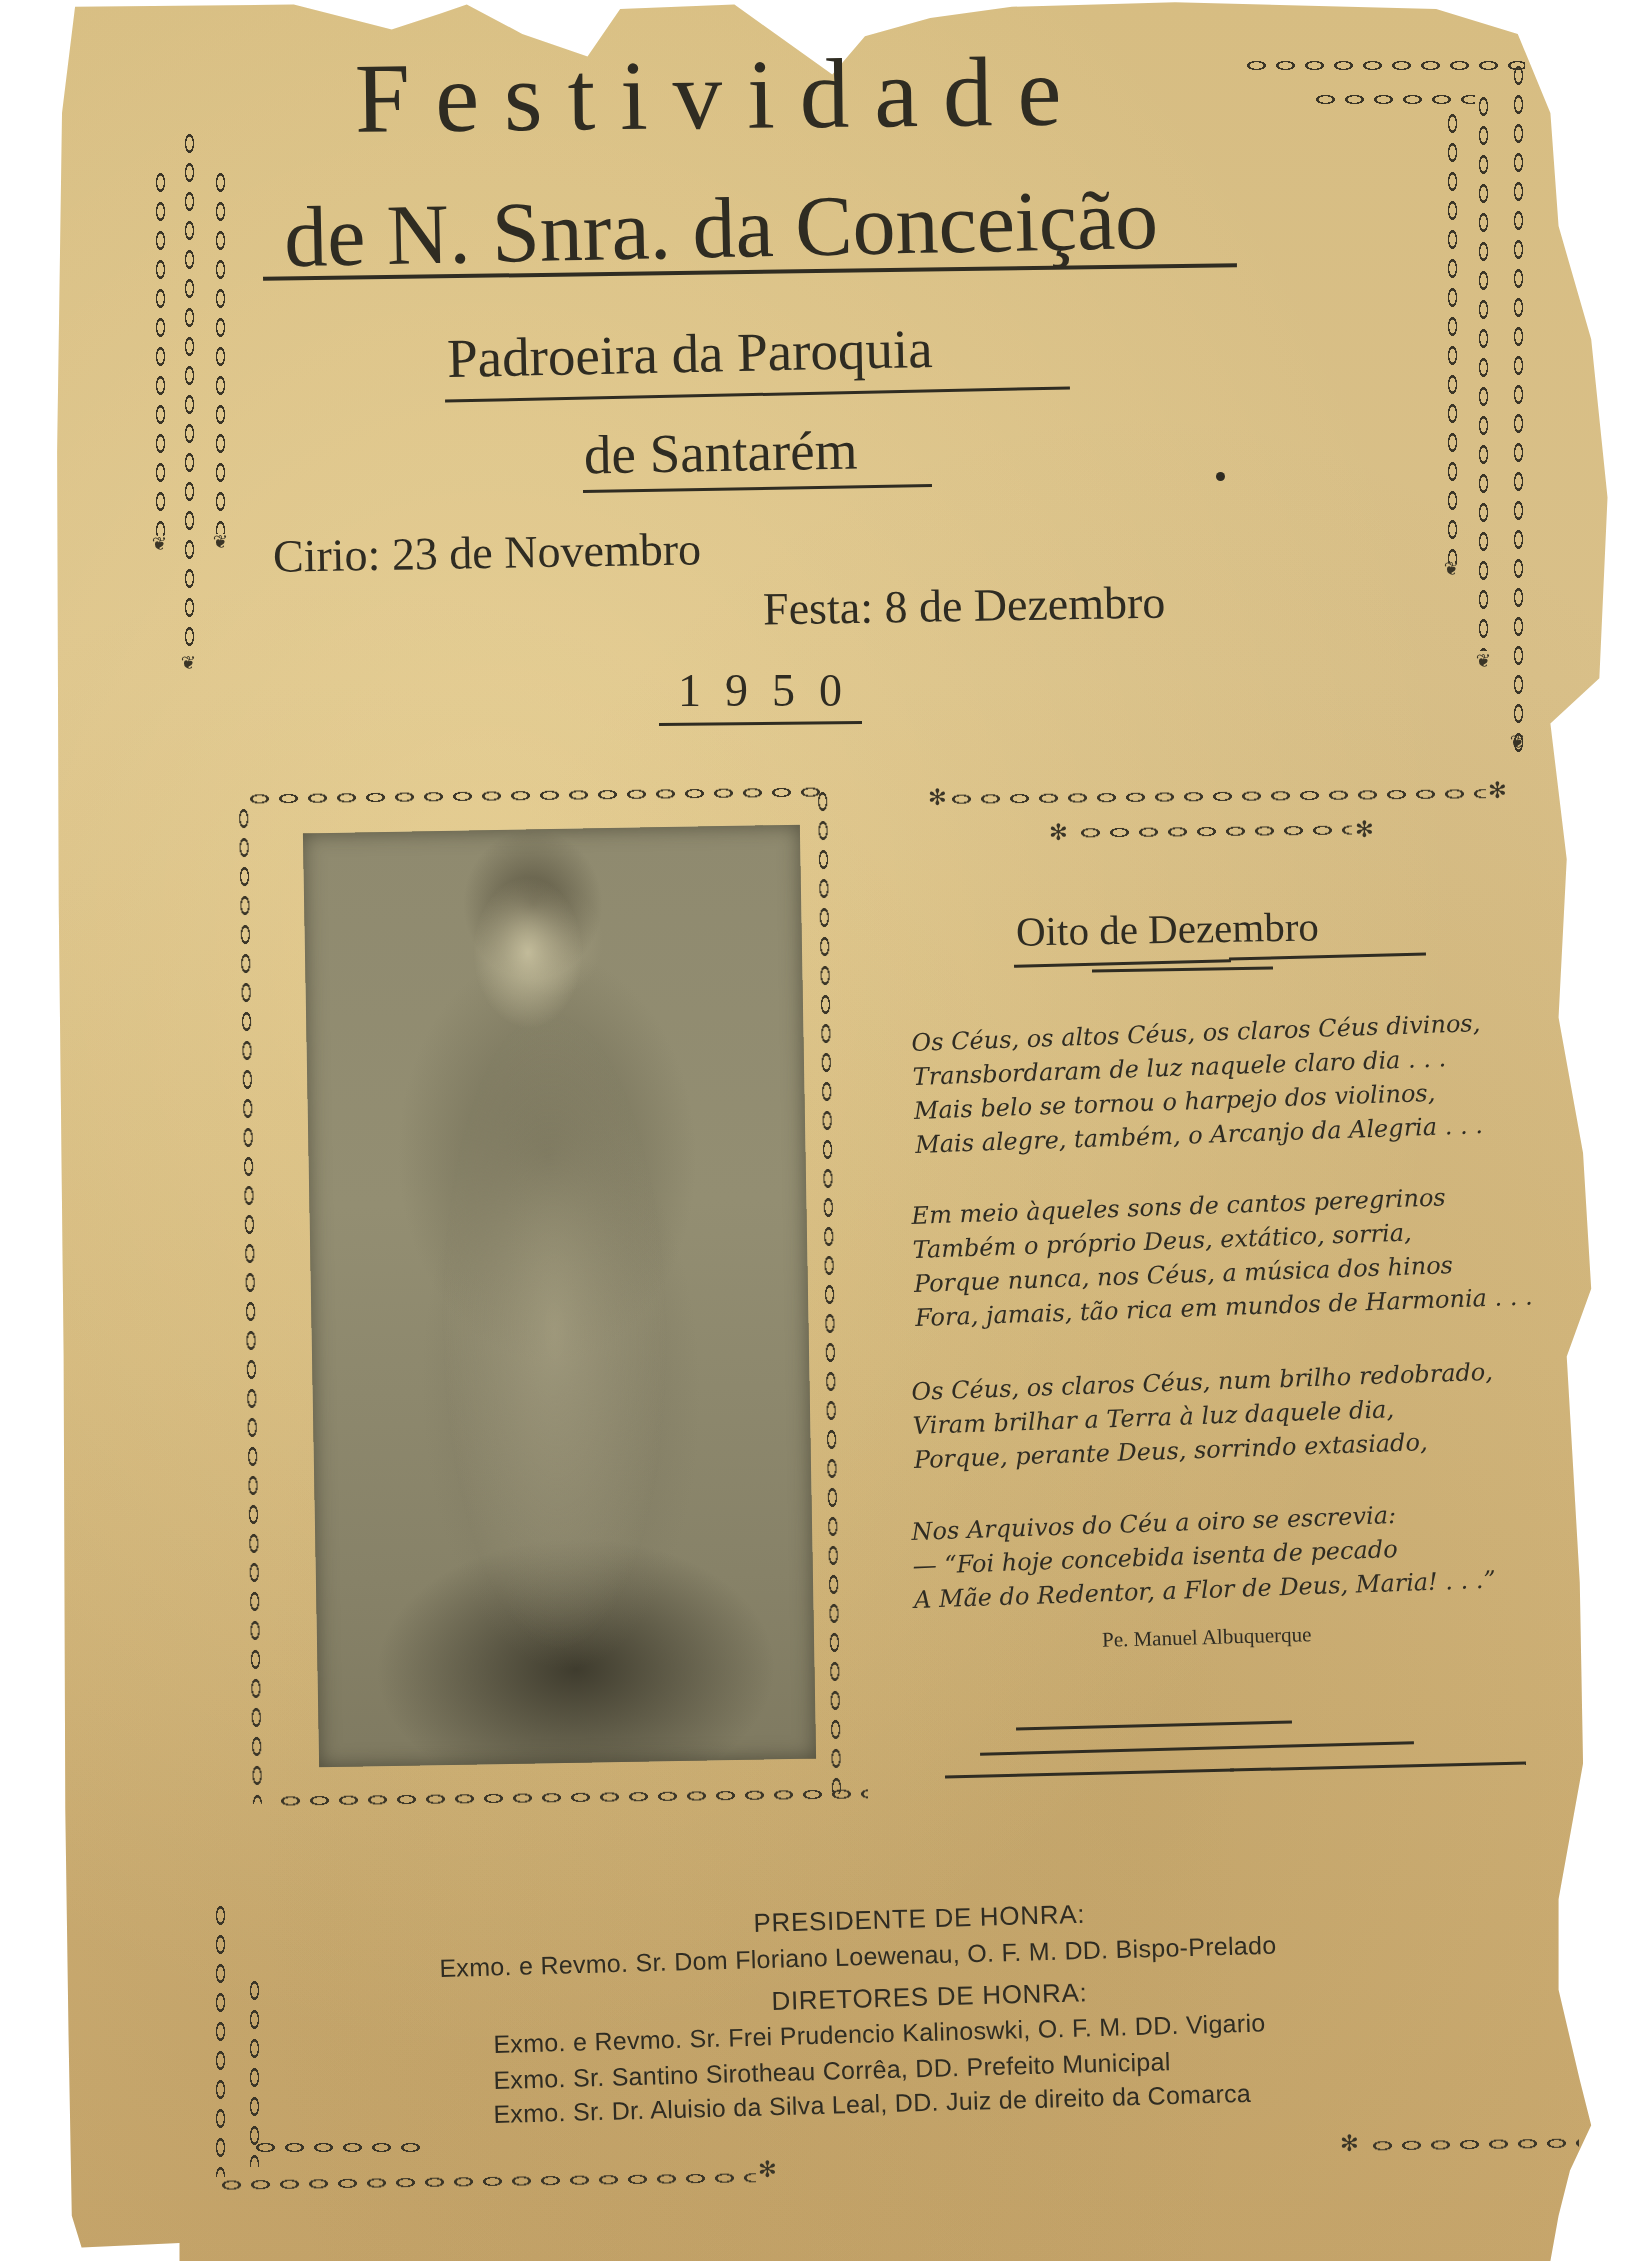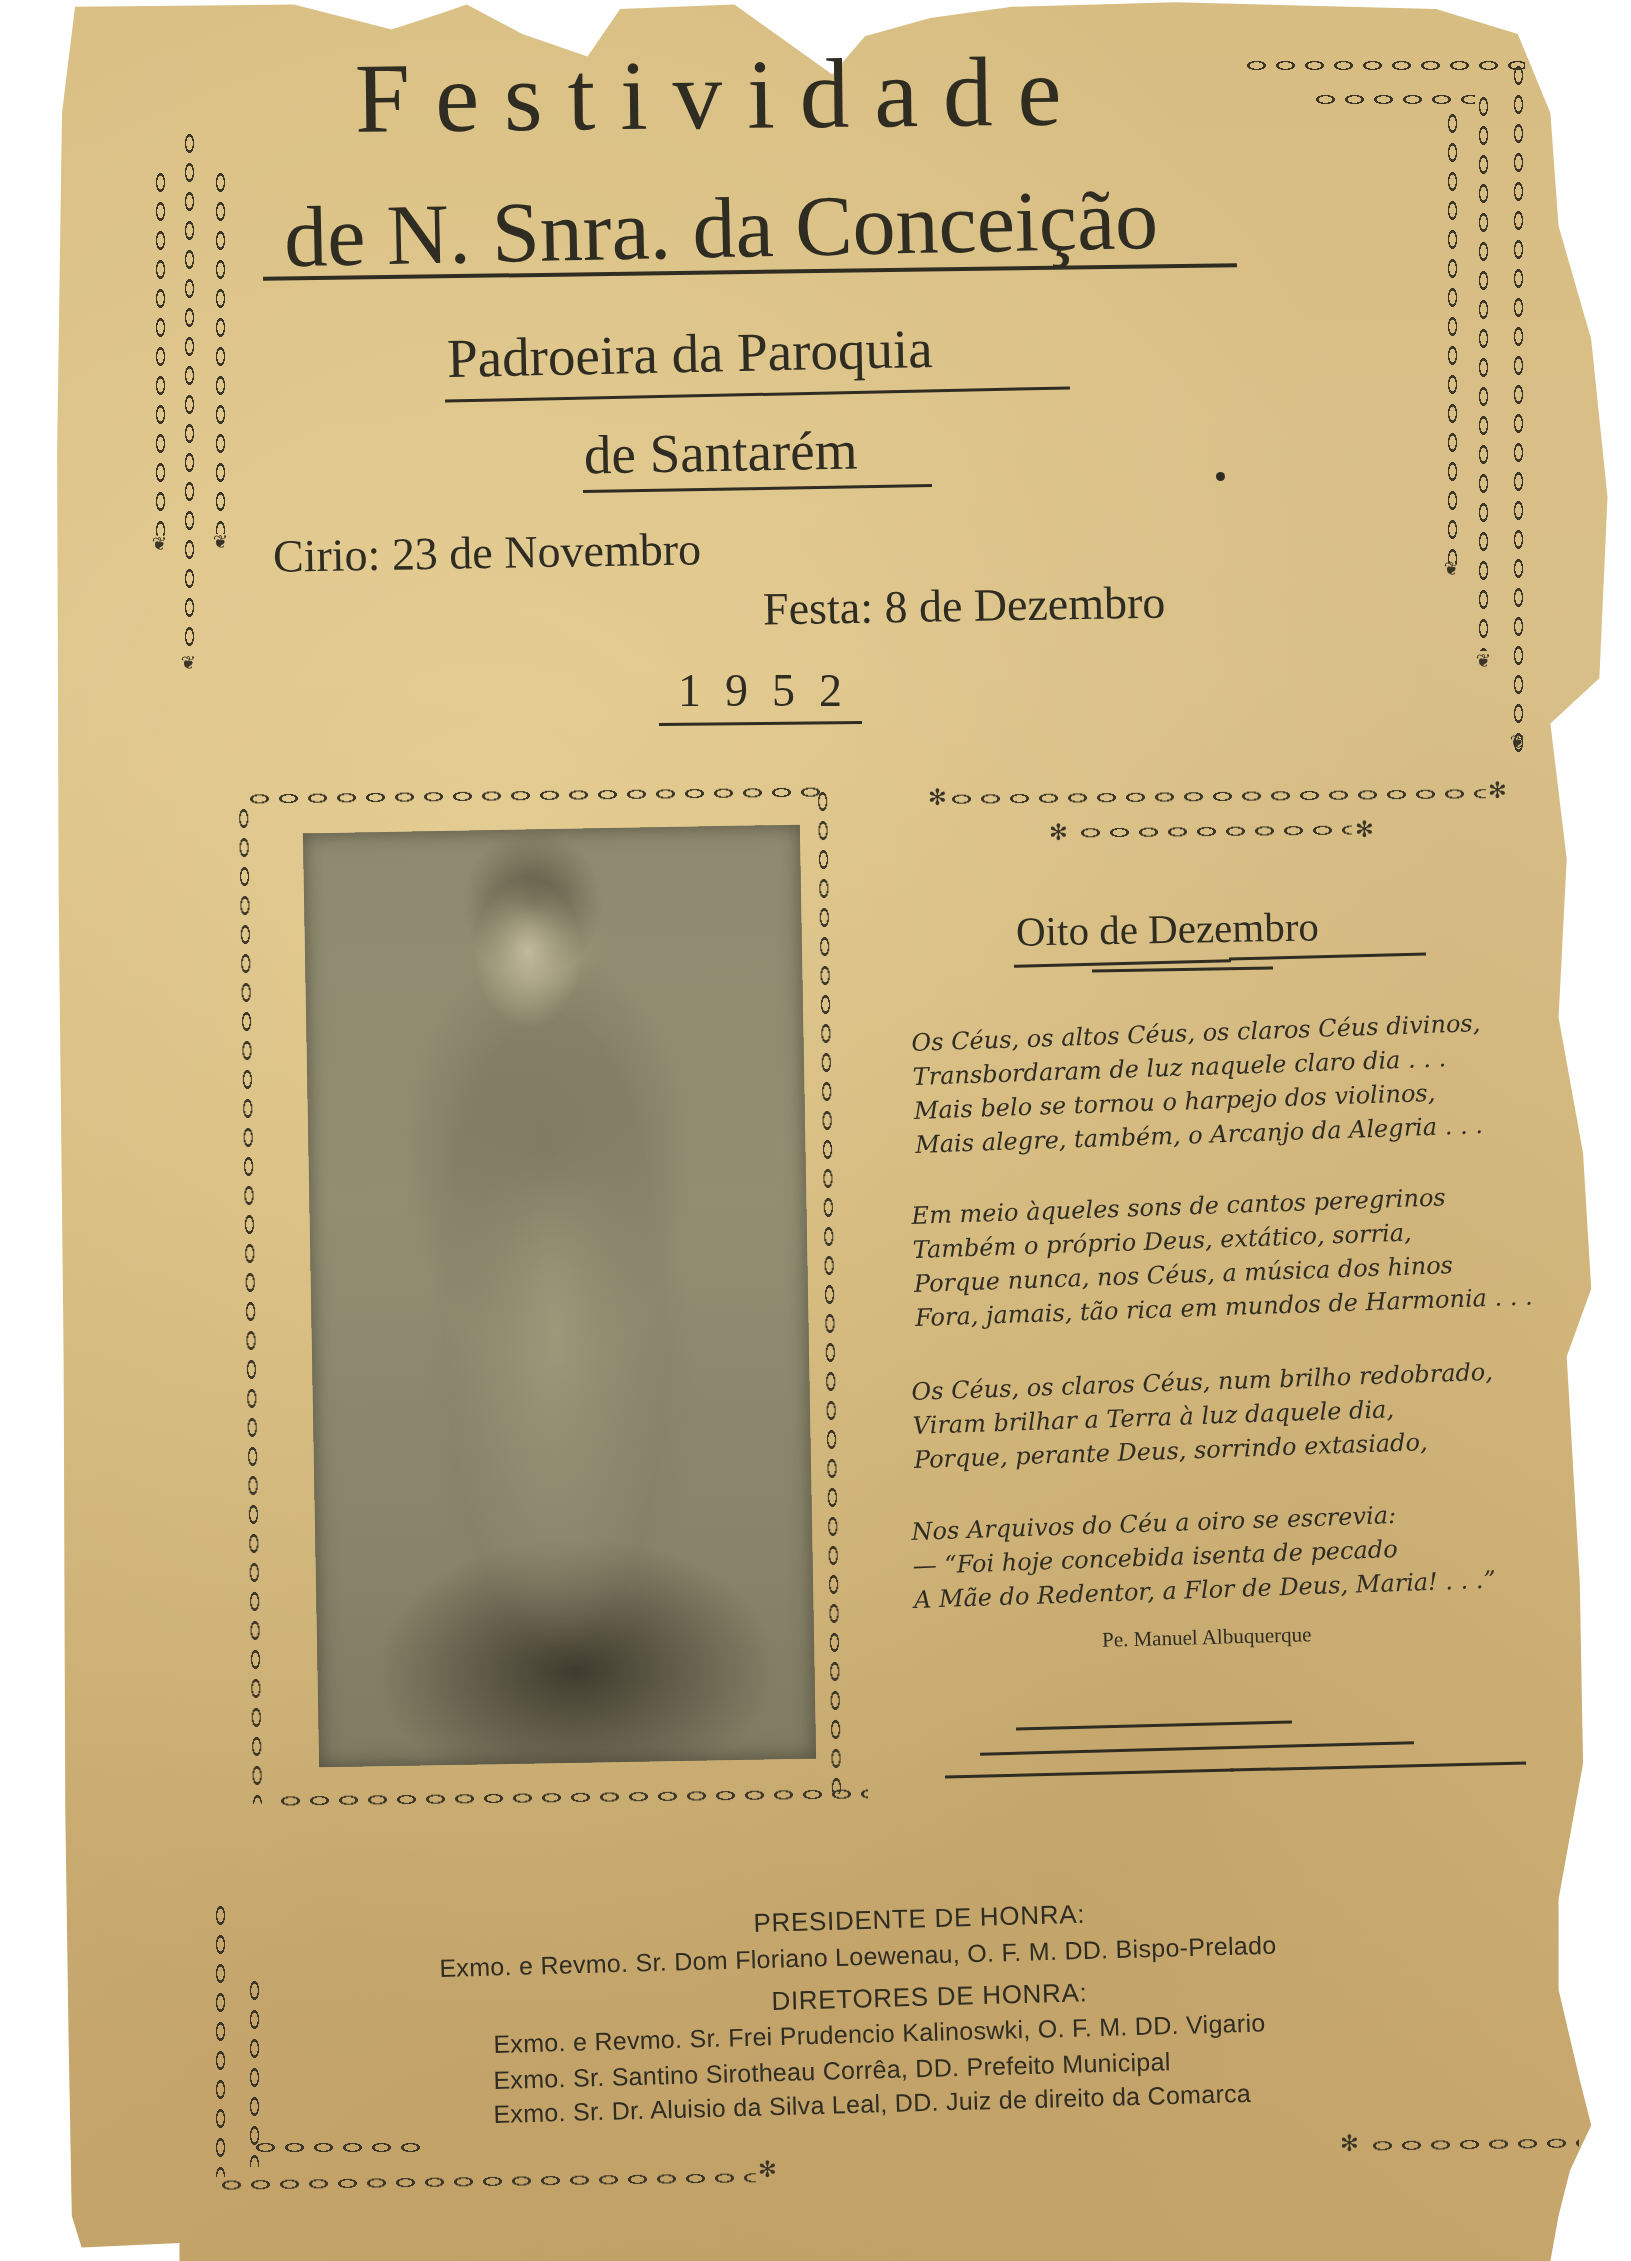--- a/index.html
+++ b/index.html
@@ -110,21 +110,21 @@
 <div class="rule" style="left:263px; top:270px; width:974px; transform:rotate(-0.8deg);"></div>
 
 <div class="abs ink padroeira">Padroeira da Paroquia</div>
 <div class="rule" style="left:445px; top:393px; width:625px; height:3.3px; transform:rotate(-1.2deg);"></div>
 <div class="abs ink santarem">de Santarém</div>
 <div class="rule" style="left:583px; top:487px; width:349px; height:3.3px; transform:rotate(-1deg);"></div>
 <div class="abs" style="left:1216px; top:472px; width:9.2px; height:9.2px; background:#2f2c22; border-radius:50%;"></div>
 
 <div class="abs ink cirio">Cirio: 23 de Novembro</div>
 <div class="abs ink festa">Festa: 8 de Dezembro</div>
-<div class="abs ink year">1952</div>
+<div class="abs ink year">1950</div>
 <div class="rule" style="left:659px; top:722px; width:203px; height:3.3px; transform:rotate(-0.5deg);"></div>
 
 <div class="chain-v" style="left:153px; top:168px; height:368px;"></div>
 <div class="finial" style="left:151px; top:534px;">❦</div>
 <div class="chain-v" style="left:182px; top:129px; height:526px;"></div>
 <div class="finial" style="left:180px; top:653px;">❦</div>
 <div class="chain-v" style="left:213px; top:168px; height:366px;"></div>
 <div class="finial" style="left:212px; top:532px;">❦</div>
 
 <div class="chain-h" style="left:1242px; top:58px; width:283px;"></div>

